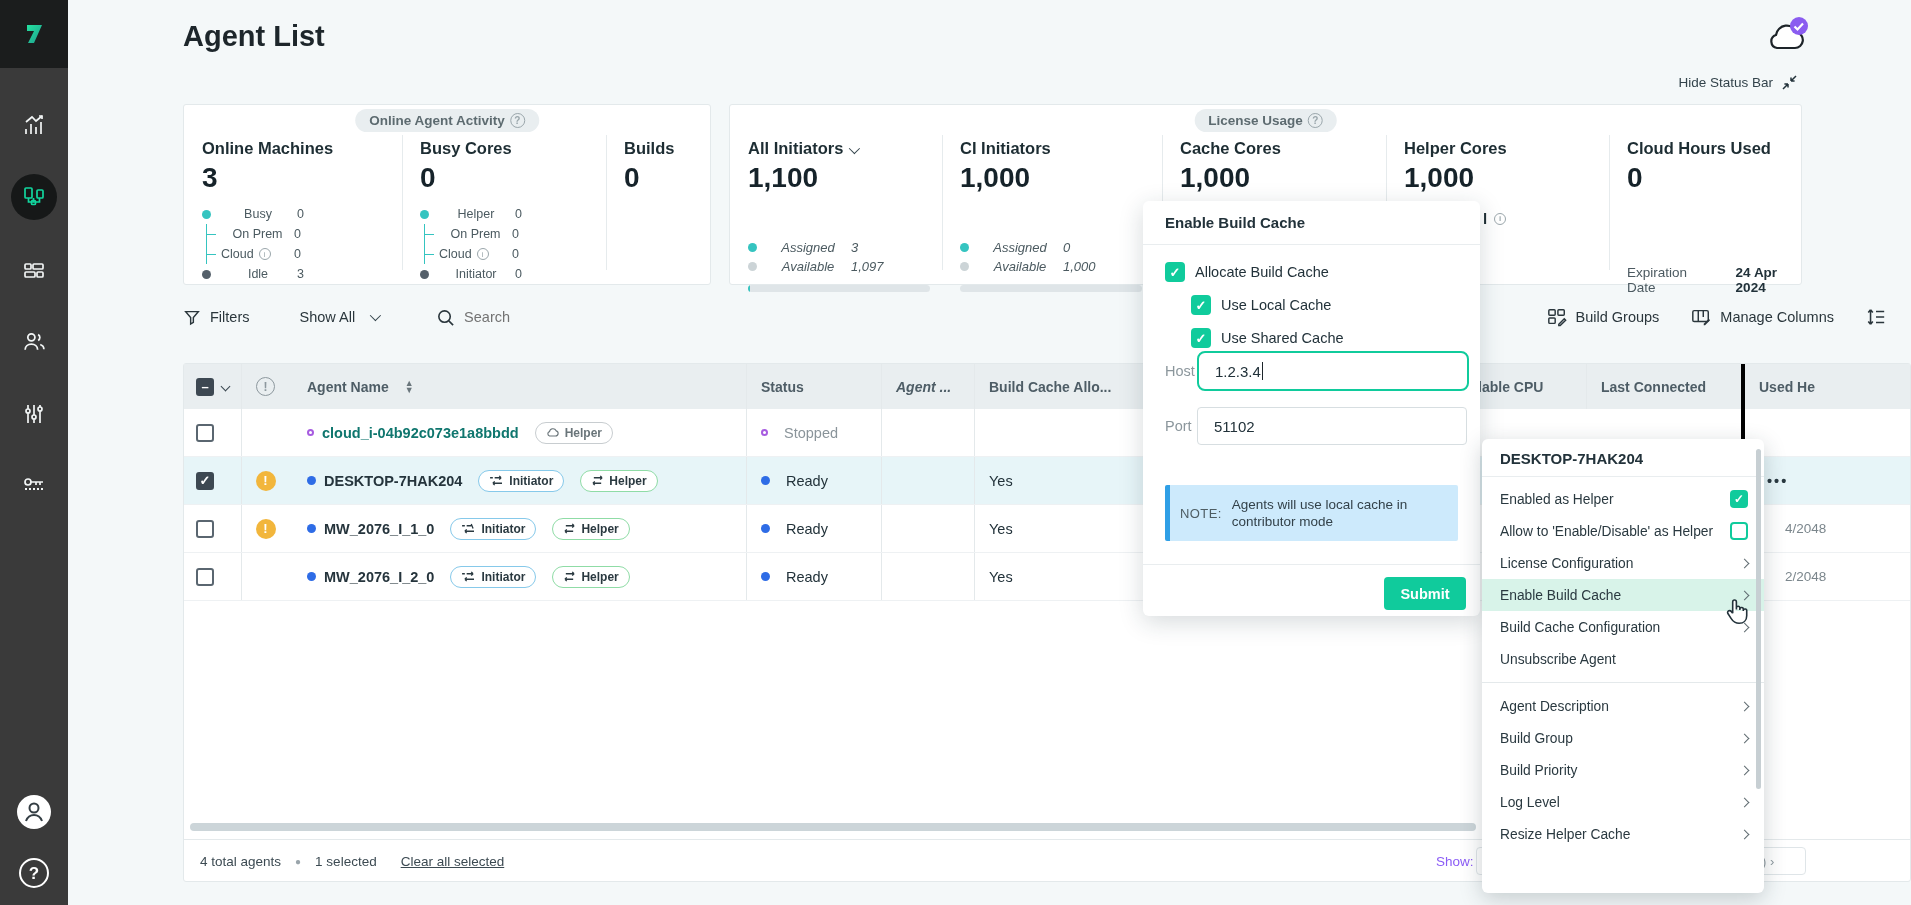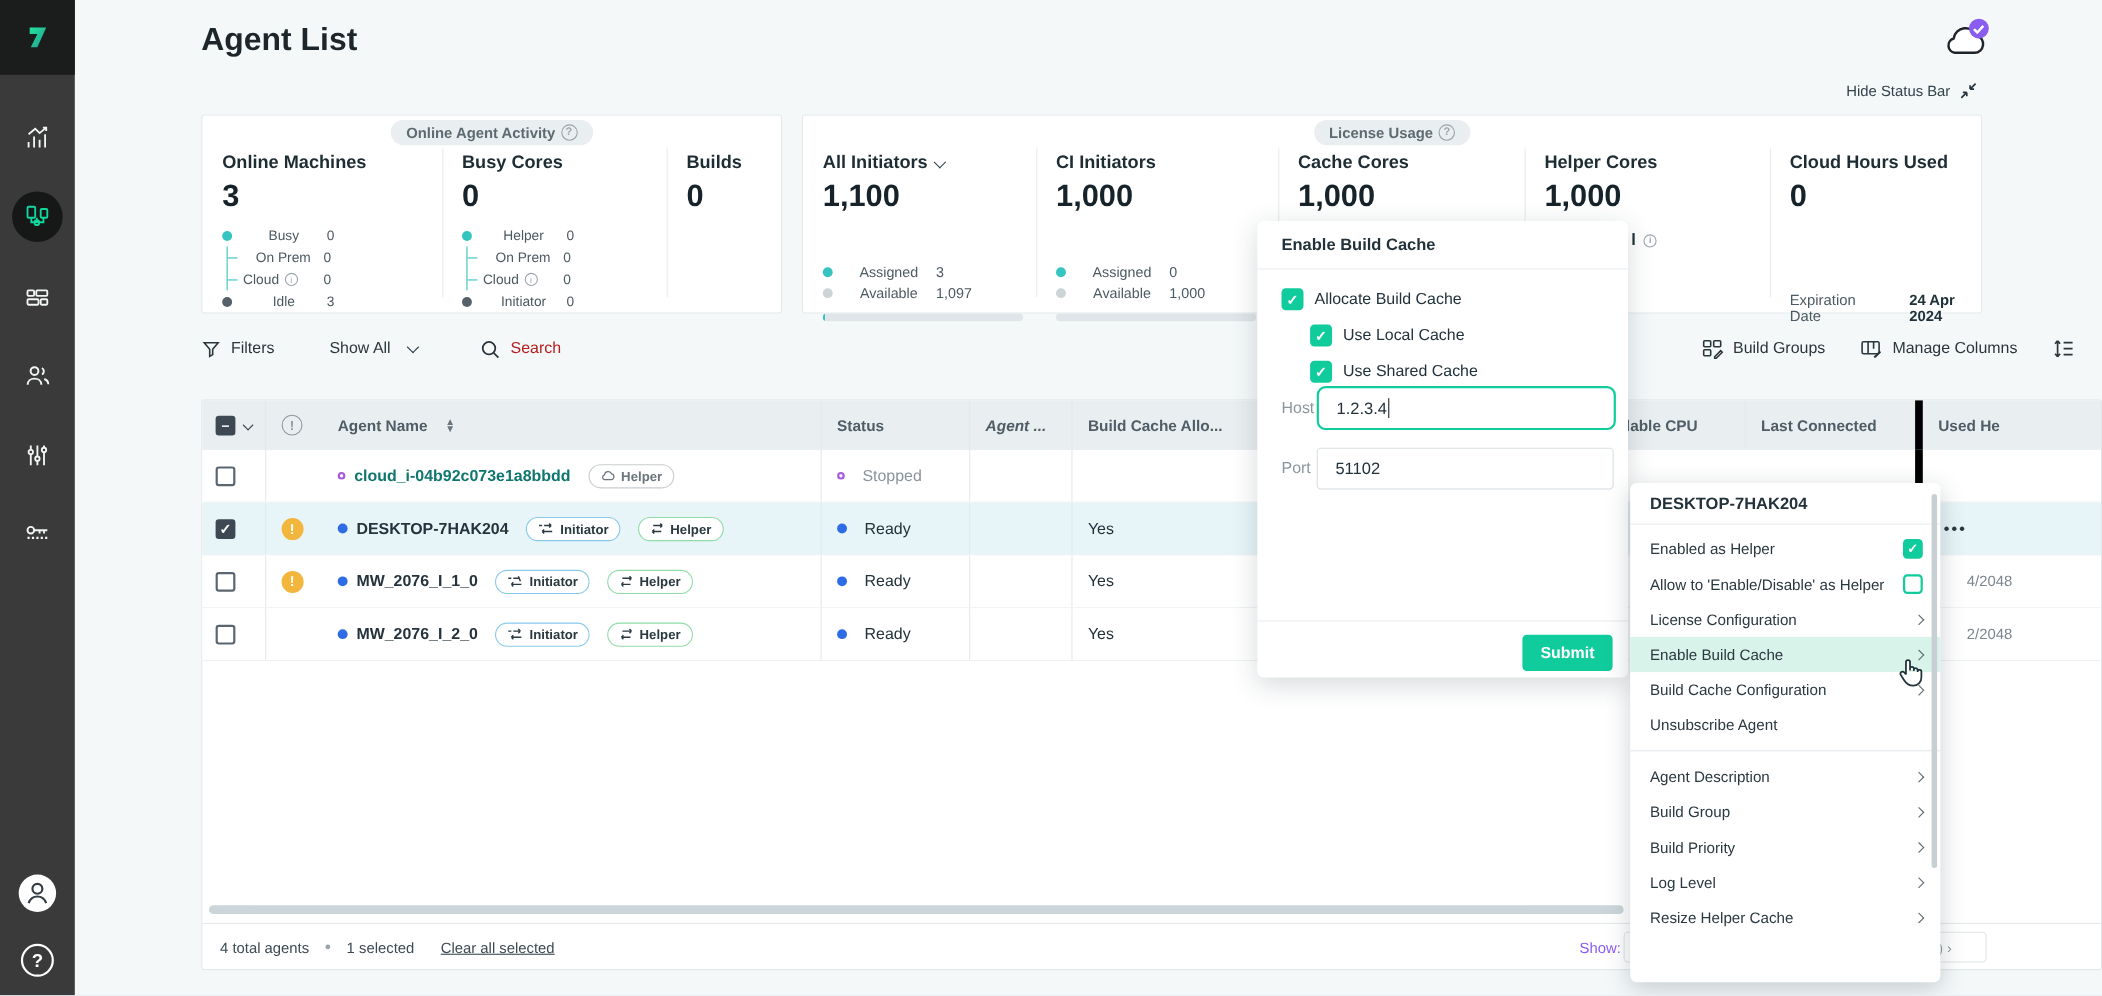--- a/index.html
+++ b/index.html
@@ -33,21 +33,21 @@
   .t-lab{width:78px;}
   .t-lab2{width:64px;display:flex;align-items:center;gap:3px;}
   .dot{width:9px;height:9px;border-radius:50%;display:inline-block;margin-right:8px;flex:none;}
   .dot.teal{background:#35c4c0;}
   .dot.dgray{background:#55606a;}
   .dot.lgray{background:#ccd4d7;}
   .t-kids{margin-left:4px;border-left:1px solid #35c4c0;padding-left:0;}
   .tick{width:9px;height:1px;background:#35c4c0;margin-right:5px;flex:none;}
   .i-circle{width:12px;height:12px;border-radius:50%;border:1px solid #9aa6ab;color:#9aa6ab;font-size:8px;display:inline-flex;align-items:center;justify-content:center;margin-left:2px;}
   .legend{margin-top:44px;font-size:13px;color:#4b5a60;}
-  .legend .t-row{height:19px;}
+  .legend .t-row{height:19px;font-style:italic;}
   .bar{width:182px;height:7px;border-radius:4px;background:#dfe5e8;margin-top:9px;overflow:hidden;}
   .bar>i{display:block;height:100%;background:#35c4c0;}
   .exp-row{position:absolute;left:18px;top:160px;font-size:13.5px;color:#4c5a61;display:flex;gap:26px;}
   .exp-row b{color:#22323a;font-weight:600;}
   .chev{display:inline-block;width:8px;height:8px;border-right:1.8px solid #33434b;border-bottom:1.8px solid #33434b;transform:rotate(45deg) translateY(-2px);margin-left:6px;}
 
   
   .toolbar{position:absolute;left:183px;top:297px;width:1703px;height:40px;display:flex;align-items:center;}
   .tb-item{display:flex;align-items:center;gap:9px;font-size:14.5px;color:#2a363c;cursor:pointer;}
   .tb-right{margin-left:auto;display:flex;align-items:center;gap:32px;}
@@ -59,21 +59,21 @@
   .trow.selected{background:#e7f5f8;}
   .cell{position:absolute;top:0;height:100%;display:flex;align-items:center;overflow:hidden;white-space:nowrap;}
   .c-sel{left:0;width:57px;padding-left:12px;}
   .c-alert{left:57px;width:48px;justify-content:center;border-left:1px solid #e4e9eb;}
   .c-name{left:105px;width:457px;padding-left:18px;gap:8px;}
   .c-status{left:562px;width:135px;padding-left:14px;border-left:1px solid #e4e9eb;gap:8px;}
   .c-agent{left:697px;width:93px;padding-left:14px;border-left:1px solid #e4e9eb;font-style:italic;}
   .c-cache{left:790px;width:172px;padding-left:14px;border-left:1px solid #e4e9eb;}
   .c-cpu{left:1240px;width:162px;padding-left:25px;}
   .c-last{left:1402px;width:155px;padding-left:14px;border-left:1px solid #e4e9eb;}
-  .c-used{left:1557px;width:171px;padding-left:14px;border-left:7px solid #000000;}
+  .c-used{left:1557px;width:171px;padding-left:14px;border-left:4px solid #000000;}
   .used-val{padding-left:26px;color:#7b868c;font-size:13.5px;}
   .cb{width:18px;height:18px;border:2px solid #5a6670;border-radius:3px;background:#fff;flex:none;cursor:pointer;}
   .cb.dark{background:#3d4852;border-color:#3d4852;color:#fff;display:flex;align-items:center;justify-content:center;font-size:13px;font-weight:700;}
   .hchev{margin-left:8px;width:7px;height:7px;border-right:1.8px solid #3a4750;border-bottom:1.8px solid #3a4750;transform:rotate(45deg);}
   .sorter{display:inline-flex;flex-direction:column;margin-left:8px;color:#6a767c;font-size:9px;line-height:7px;}
   .alert-ic{width:20px;height:20px;border-radius:50%;background:#f2b63c;color:#fff;font-weight:700;font-size:13px;display:flex;align-items:center;justify-content:center;}
   .alert-h{width:19px;height:19px;border-radius:50%;border:1.5px solid #8d989e;color:#8d989e;font-size:12px;display:flex;align-items:center;justify-content:center;}
   .sdot{width:9px;height:9px;border-radius:50%;flex:none;}
   .sdot.blue{background:#2e6ce6;}
   .sdot.purple{background:#fff;border:2px solid #a75ce0;width:7px;height:7px;}
@@ -378,21 +378,21 @@
     <div class="tb-item">
       <svg width="18" height="18" viewBox="0 0 20 20" fill="none" stroke="#2a363c" stroke-width="1.6">
         <path d="M3 4h14l-5.5 6.5V16l-3 1.8V10.5z"></path>
       </svg>
       <span>Filters</span>
     </div>
     <div class="tb-item" style="margin-left:50px">
       <span>Show All</span>
         <span class="chev"></span>
     </div>
-    <div class="tb-item" style="margin-left:58px;color:#b91c1c">
+    <div class="tb-item" style="margin-left:58px;color:#737373">
       <svg width="19" height="19" viewBox="0 0 20 20" fill="none" stroke="#2a363c" stroke-width="1.7">
         <circle cx="9" cy="9" r="6"></circle>
           <path d="M13.5 13.5L18 18"></path>
       </svg>
       <span>Search</span>
     </div>
     <div class="tb-right">
       <div class="tb-item">
         <svg width="20" height="20" viewBox="0 0 22 22" fill="none" stroke="#2a363c" stroke-width="1.6">
           <rect x="2" y="3" width="7" height="6" rx="1"></rect>
@@ -619,20 +619,24 @@
     </div>
     <div class="f-label" style="top:162px">Host</div>
     <div class="f-input host-in">
       <span>1.2.3.4</span>
         <span class="caret"></span>
     </div>
     <div class="f-label" style="top:217px">Port</div>
     <div class="f-input port-in">
       <span>51102</span>
     </div>
+    <div class="note">
+      <span class="note-lab">NOTE:</span>
+      <span class="note-txt">Agents will use local cache in contributor mode</span>
+    </div>
     <div class="dlg-div"></div>
     <div class="submit">Submit</div>
   </div>
 
   <div class="menu">
     <div class="menu-title">DESKTOP-7HAK204</div>
     <div style="height:6px"></div>
     <div class="mi">
       <span>Enabled as Helper</span>
         <span class="sp"></span>

